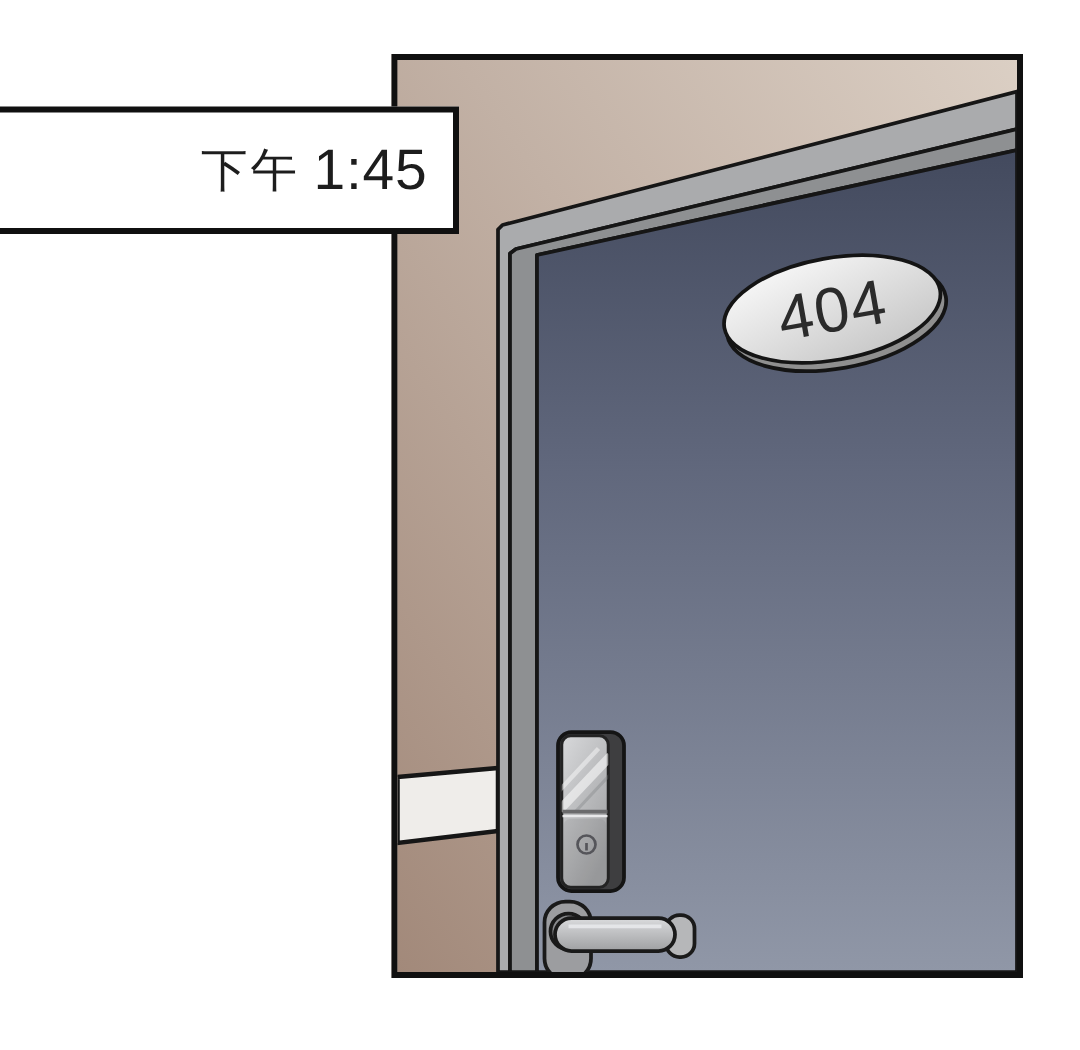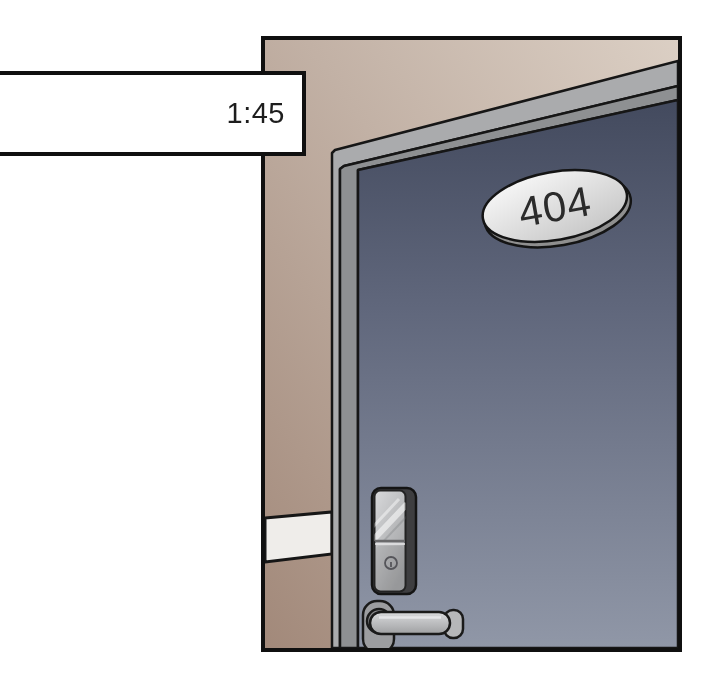--- a/index.html
+++ b/index.html
@@ -51,21 +51,21 @@
     padding-right: 17px;
     gap: 9px;
     color: #1d1d1d;
   }
   .time-box .period {
     font-size: 31px;
     line-height: 1;
     letter-spacing: 2px;
   }
   .time-box .time {
-    font-size: 29px;
+    font-size: 38px;
     line-height: 1;
     letter-spacing: 0.5px;
   }
 </style>
 </head>
 <body>
 
 <div class="stage">
 
   <div class="panel">
@@ -135,16 +135,17 @@
         <rect x="98" y="561" width="31" height="52" rx="14" stroke="#1a1a1a" stroke-width="2.5" fill="#9c9da0"></rect>
         <circle cx="114" cy="581" r="12" stroke="#1a1a1a" stroke-width="2.5" fill="#88898c"></circle>
         <rect x="179" y="570" width="19" height="28" rx="9" stroke="#1a1a1a" stroke-width="2.5" fill="#b6b7b9"></rect>
         <rect x="105" y="572" width="80" height="22" rx="11" fill="url(#leverGrad)" stroke="#1a1a1a" stroke-width="2.5"></rect>
         <line x1="114" y1="577.5" x2="176" y2="577.5" stroke="#f0f1f3" stroke-opacity="0.7" stroke-width="2.5"></line>
       </g>
     </svg>
   </div>
 
   <div class="time-box">
+    <span class="period">下午</span>
     <span class="time">1:45</span>
   </div>
 
 </div>
 
 </body></html>

